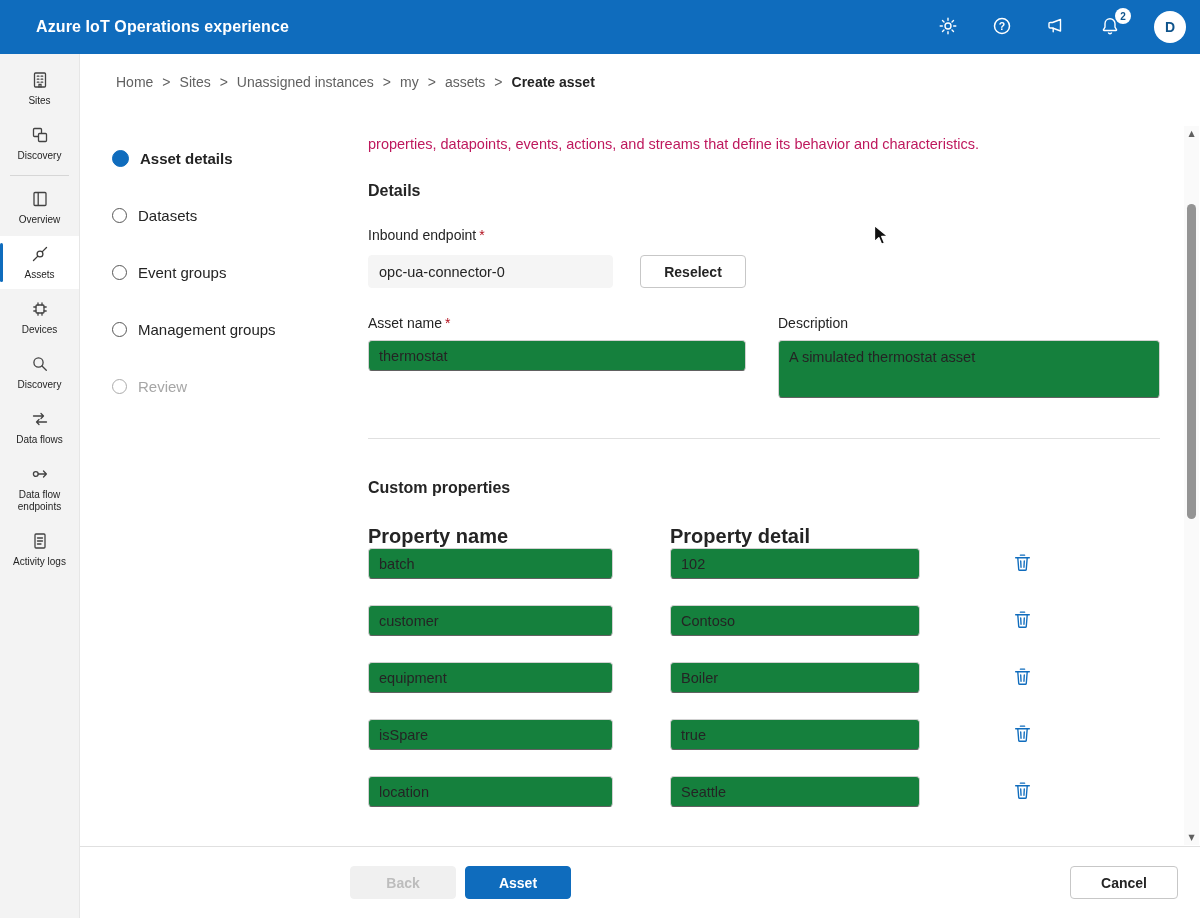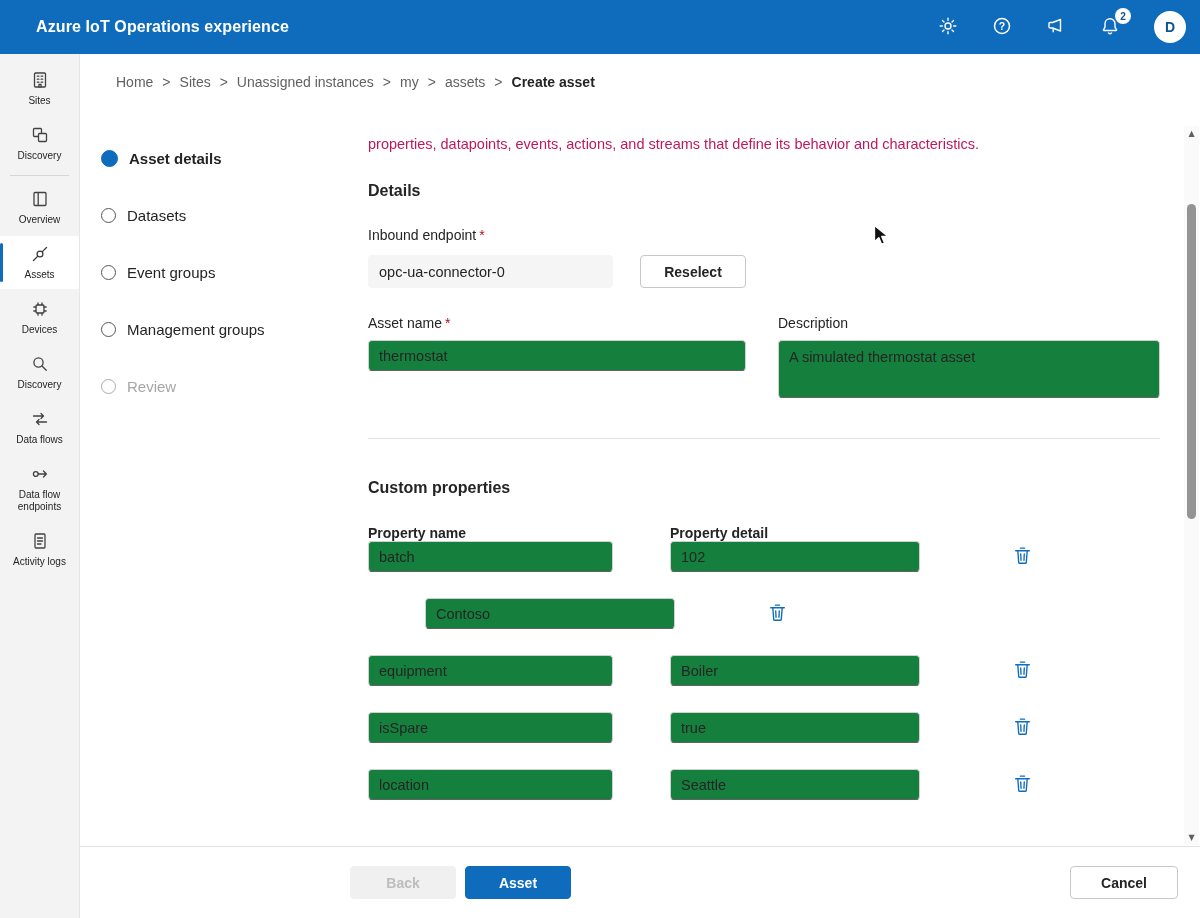--- a/index.html
+++ b/index.html
@@ -64,21 +64,21 @@
   .breadcrumb {
     position:absolute; top:54px; left:80px; right:0; height:56px;
     background:#fff; display:flex; align-items:center; gap:9px;
     padding-left:36px; font-size:14px; color:#616161;
   }
   .crumb { cursor:pointer; }
   .crumb-sep { color:#616161; }
   .crumb.current { color:#242424; font-weight:700; cursor:default; }
 
   
-  .steps { position:absolute; left:101px; top:130px; width:240px; }
+  .steps { position:absolute; left:112px; top:130px; width:240px; }
   .step { display:flex; align-items:center; gap:11px; height:57px; cursor:pointer; }
   .dot {
     width:15px; height:15px; border-radius:50%;
     border:1.5px solid #575757; flex:none; background:#fff;
   }
   .step.active .dot { width:17px; height:17px; background:#0f6cbd; border-color:#0f6cbd; }
   .step .slabel { font-size:15px; color:#242424; }
   .step.active .slabel { font-weight:700; }
   .step.disabled .dot { border-color:#ababab; }
   .step.disabled .slabel { color:#a6a6a6; }
@@ -117,21 +117,21 @@
   .two-col { display:flex; gap:32px; margin-top:27px; }
   .col-left { width:378px; }
   .col-right { width:446px; }
   .col-label { font-size:14px; }
   .col-left .input { margin-top:9px; width:378px; }
   .col-right .textarea { margin-top:9px; width:382px; }
 
   .divider { border:none; border-top:1px solid #e0e0e0; margin-top:37px; }
 
   .cp-heading { margin-top:40px; font-size:16px; font-weight:700; }
-  .cp-headers { margin-top:28px; display:flex; font-weight:700; font-size:14px; }
+  .cp-headers { margin-top:28px; display:flex; font-weight:700; font-size:20px; }
   .cp-headers .h-name { width:302px; }
   .prop-row { display:flex; align-items:center; margin-top:0; margin-bottom:26px; }
   .prop-row:first-of-type { margin-top:18px; }
   .p-name { width:245px; }
   .p-detail { width:250px; margin-left:57px; }
   .trash-btn {
     background:none; border:none; cursor:pointer; margin-left:88px;
     width:28px; height:28px; display:flex; align-items:center; justify-content:center;
   }
 
@@ -376,20 +376,21 @@
     <button class="trash-btn">
       <span>
         <svg width="21" height="21" viewBox="0 0 20 20" fill="none" stroke="#0f6cbd" stroke-width="1.3" stroke-linecap="round" stroke-linejoin="round">
           <path d="M8 3h4M3.5 5.5h13M5.5 5.5l.9 11a1 1 0 0 0 1 .9h5.2a1 1 0 0 0 1-.9l.9-11"></path>
           <path d="M8.3 8.5l.3 6M11.7 8.5l-.3 6"></path>
         </svg>
       </span>
     </button>
   </div>
   <div class="prop-row">
+    <input class="input p-name" type="text" value="customer" style="">
     <input class="input p-detail" type="text" value="Contoso" style="">
     <button class="trash-btn">
       <span>
         <svg width="21" height="21" viewBox="0 0 20 20" fill="none" stroke="#0f6cbd" stroke-width="1.3" stroke-linecap="round" stroke-linejoin="round">
           <path d="M8 3h4M3.5 5.5h13M5.5 5.5l.9 11a1 1 0 0 0 1 .9h5.2a1 1 0 0 0 1-.9l.9-11"></path>
           <path d="M8.3 8.5l.3 6M11.7 8.5l-.3 6"></path>
         </svg>
       </span>
     </button>
   </div>

